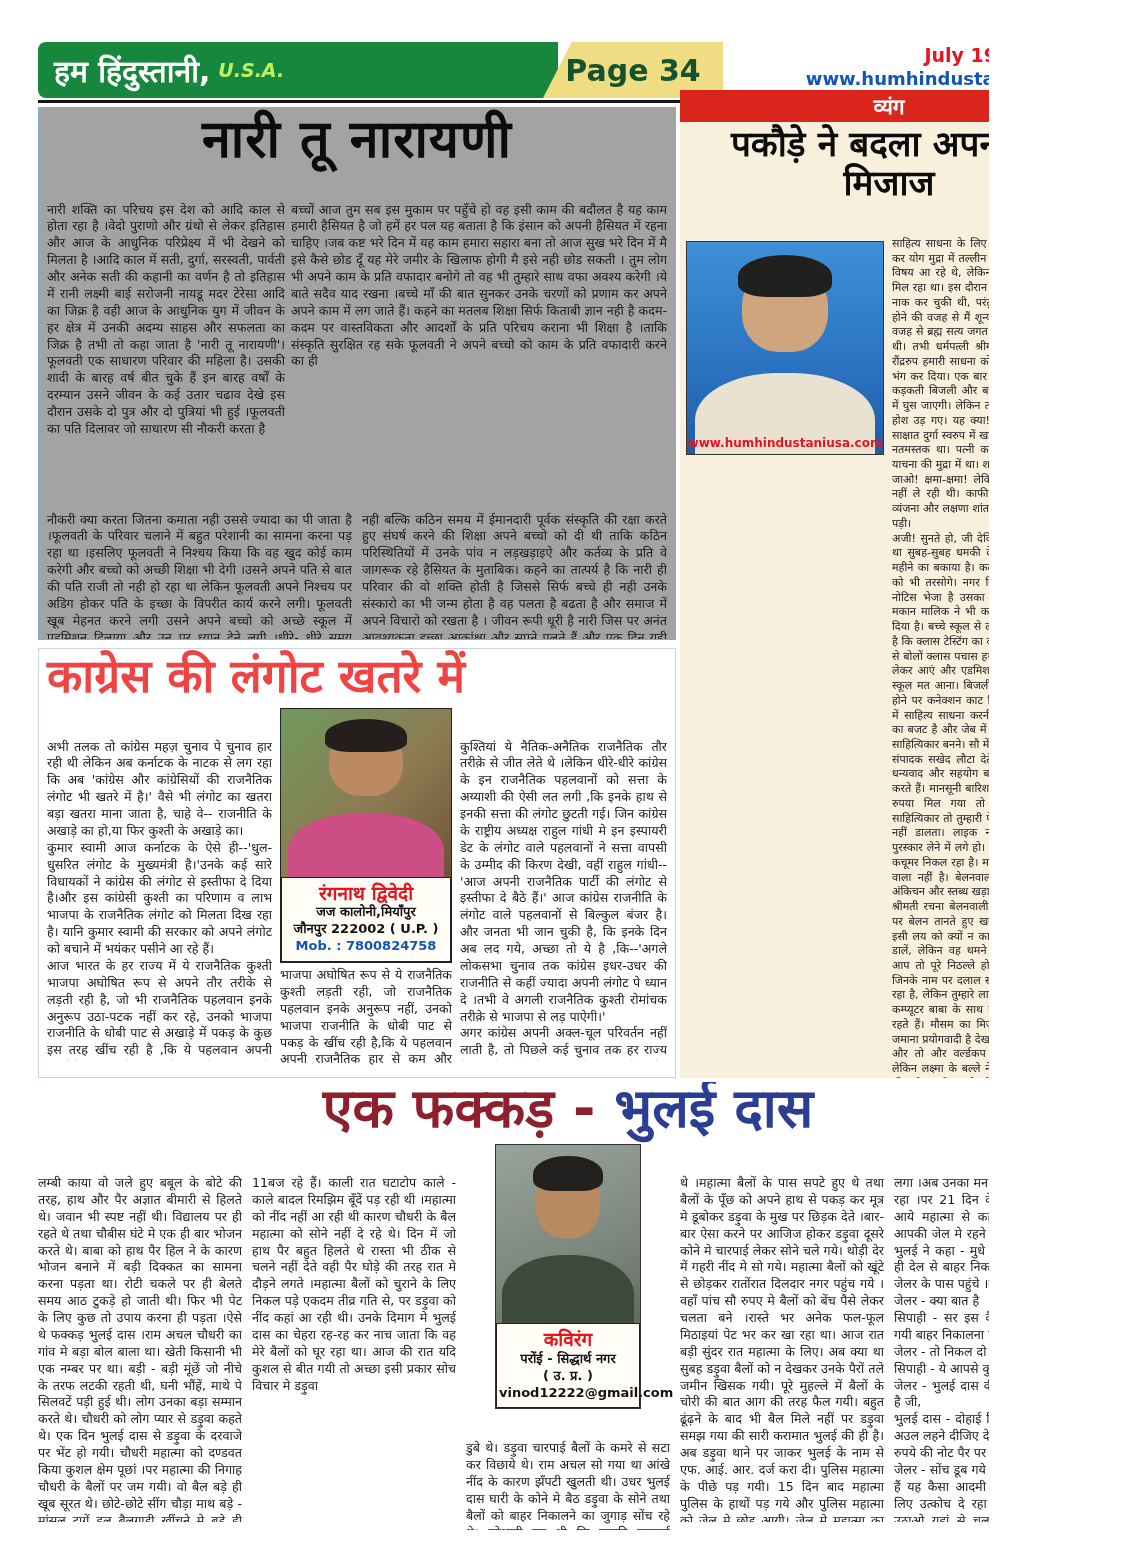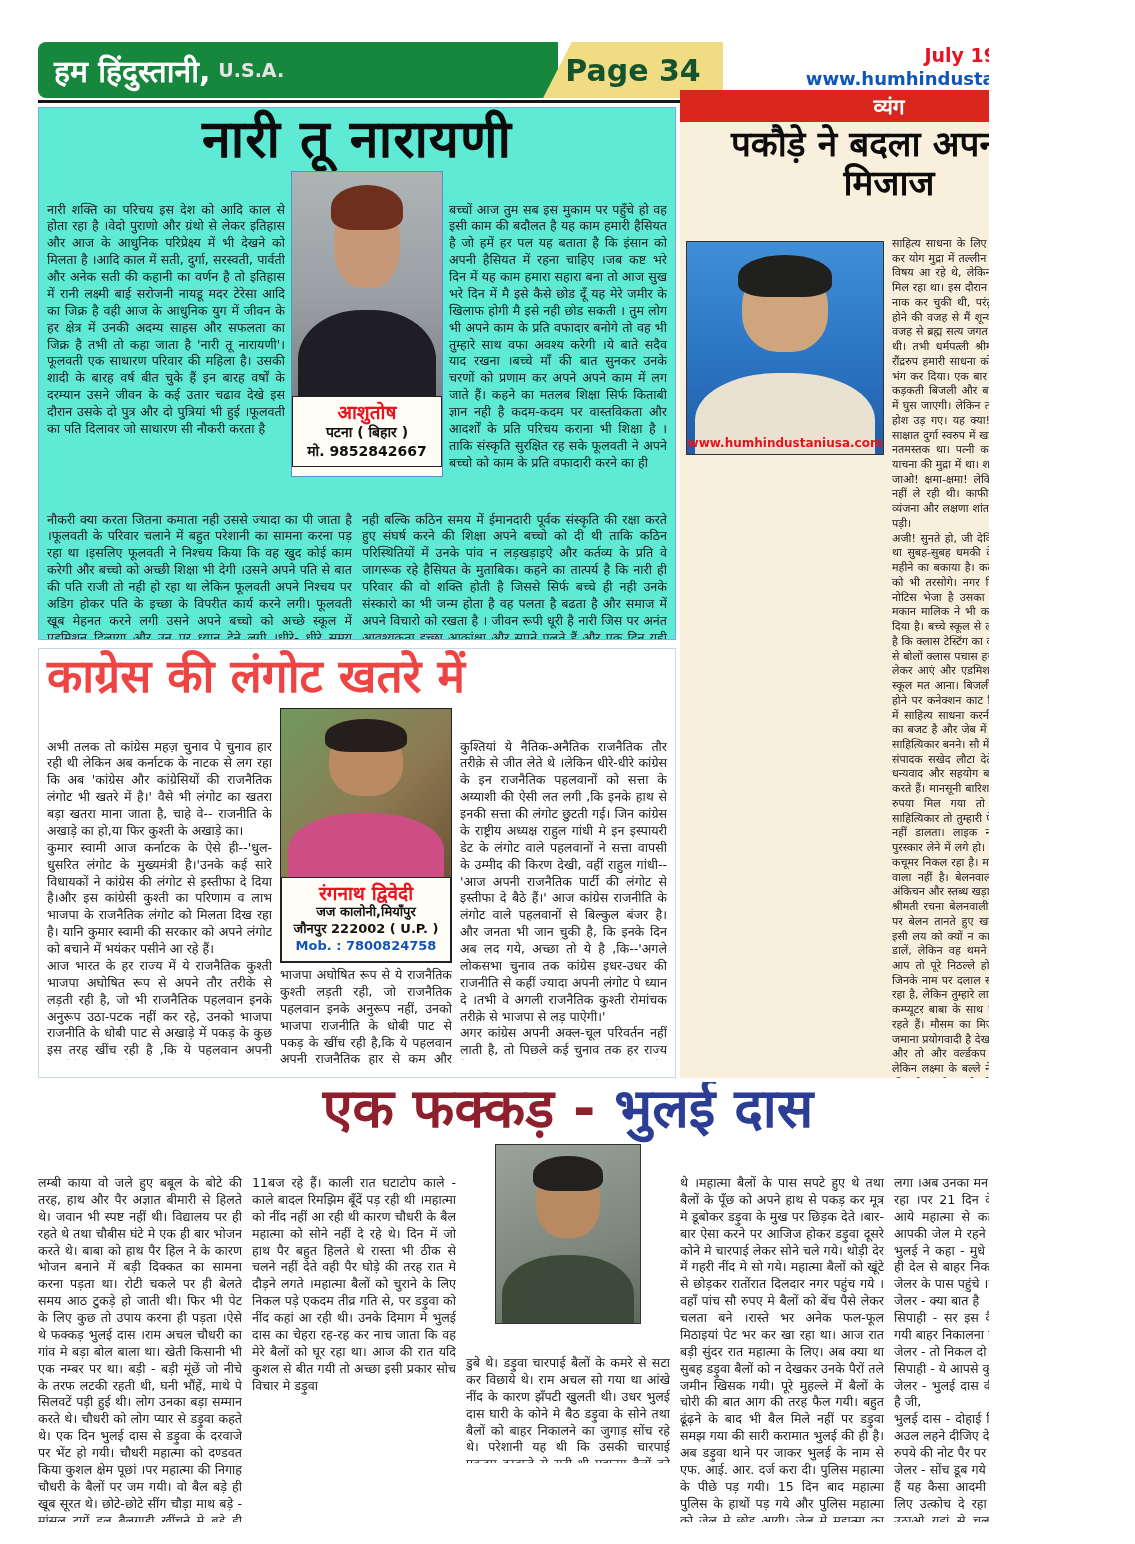--- a/index.html
+++ b/index.html
@@ -4,21 +4,21 @@
 <style>
   * { margin:0; padding:0; box-sizing:border-box; }
   body { background:#ffffff; font-family:"DejaVu Sans", sans-serif; }
   #page { position:relative; width:989px; height:1544px; background:#ffffff; overflow:hidden; }
 
   
   .header { position:absolute; left:38px; top:40px; width:1060px; height:62px; }
   .mast-bar { position:absolute; left:0; top:2px; width:520px; height:56px; background:#17873d;
               border-radius:8px 0 0 8px; display:flex; align-items:center; padding-left:16px; }
   .mast-title { color:#ffffff; font-size:30px; font-weight:bold; }
-  .mast-usa { color:#e5e5e5; font-size:19px; font-weight:bold; margin-left:8px; }
+  .mast-usa { color:#bef264; font-size:19px; font-weight:bold; font-style:italic; margin-left:8px; }
   .page-tab { position:absolute; left:505px; top:2px; width:180px; height:56px; background:#f0dc82;
               clip-path:polygon(16% 0, 100% 0, 100% 100%, 0 100%);
               display:flex; align-items:center; justify-content:center; }
   .page-tab span { font-size:30px; font-weight:bold; color:#14532d; }
   .date-block { position:absolute; right:0; top:4px; text-align:right; line-height:1.25; }
   .date-line { color:#e8131f; font-size:19px; font-weight:bold; }
   .url-line { color:#1055b8; font-size:18px; font-weight:bold; }
   .header-rule { position:absolute; left:0; top:60px; width:1060px; height:3px; background:#161616; }
 
   
@@ -35,21 +35,21 @@
                    background:var(--skin); border-radius:48% 48% 42% 42%; }
   .photo::after { content:""; position:absolute; left:4%; bottom:-10%; width:92%; height:48%;
                   background:var(--cloth); border-radius:46% 46% 0 0; }
   .hair { position:absolute; left:26%; top:6%; width:48%; height:20%;
           background:var(--hairc); border-radius:50% 50% 30% 30%; z-index:2; }
   .watermark { position:absolute; left:0; right:0; bottom:4px; z-index:3; text-align:center;
                color:#e8131f; font-size:12px; font-weight:bold; }
 
   
   .a1 { position:absolute; left:38px; top:107px; width:638px; height:533px;
-        border:1px solid #7badde; background:#5eead4; padding:4px 8px; overflow:hidden; }
+        border:1px solid #7badde; background:#a3a3a3; padding:4px 8px; overflow:hidden; }
   .a1-head { text-align:center; font-size:52px; font-weight:bold; color:#0c0c0c; line-height:1.05;
              letter-spacing:1px; }
   .a1-top { display:flex; gap:6px; margin-top:4px; height:306px; }
   .a1-col-l { width:238px; }
   .a1-photo-wrap { width:152px; border:1px solid #5b8fc9; background:#fffdf6; }
   .a1-photo-wrap .photo { width:100%; height:224px; }
   .a1-col-r { flex:1; }
   .a1-bottom { display:flex; gap:10px; margin-top:4px; height:192px; }
   .a1-bottom .bodytext { flex:1; }
 
@@ -106,30 +106,20 @@
       <div class="date-line">July 19-25, 2019</div>
       <div class="url-line">www.humhindustaniusa.com</div>
     </div>
     <div class="header-rule"></div>
   </div>
 
   <div class="a1">
     <div class="a1-head">नारी तू नारायणी</div>
     <div class="a1-top">
       <div class="a1-col-l bodytext">नारी शक्ति का परिचय इस देश को आदि काल से होता रहा है ।वेदो पुराणो और ग्रंथो से लेकर इतिहास और आज के आधुनिक परिप्रेक्ष्य में भी देखने को मिलता है ।आदि काल में सती, दुर्गा, सरस्वती, पार्वती और अनेक सती की कहानी का वर्णन है तो इतिहास में रानी लक्ष्मी बाई सरोजनी नायडू मदर टेरेसा आदि का जिक्र है वही आज के आधुनिक युग में जीवन के हर क्षेत्र में उनकी अदम्य साहस और सफलता का जिक्र है तभी तो कहा जाता है 'नारी तू नारायणी'। फूलवती एक साधारण परिवार की महिला है। उसकी शादी के बारह वर्ष बीत चुके हैं इन बारह वर्षों के दरम्यान उसने जीवन के कई उतार चढाव देखे इस दौरान उसके दो पुत्र और दो पुत्रियां भी हुई ।फूलवती का पति दिलावर जो साधारण सी नौकरी करता है</div>
-      <div class="a1-photo-wrap">
-        <div class="photo" style="--pbg:linear-gradient(180deg,#aeb3b6 0%,#9aa0a3 55%,#7d8286 100%);--skin:#c79878;--cloth:#1e1e24;--hairc:#6e2f1d;">
-          <div class="hair"></div>
-        </div>
-        <div class="capbox">
-          <div class="cap-name">आशुतोष</div>
-          <div class="cap-line">पटना ( बिहार )</div>
-          <div class="cap-line">मो. 9852842667</div>
-        </div>
-      </div>
       <div class="a1-col-r bodytext">बच्चों आज तुम सब इस मुकाम पर पहुँचे हो वह इसी काम की बदौलत है यह काम हमारी हैसियत है जो हमें हर पल यह बताता है कि इंसान को अपनी हैसियत में रहना चाहिए ।जब कष्ट भरे दिन में यह काम हमारा सहारा बना तो आज सुख भरे दिन में मै इसे कैसे छोड दूँ यह मेरे जमीर के खिलाफ होगी मै इसे नही छोड सकती । तुम लोग भी अपने काम के प्रति वफादार बनोगे तो वह भी तुम्हारे साथ वफा अवश्य करेगी ।ये बाते सदैव याद रखना ।बच्चे माँ की बात सुनकर उनके चरणों को प्रणाम कर अपने अपने काम में लग जाते हैं। कहने का मतलब शिक्षा सिर्फ किताबी ज्ञान नही है कदम-कदम पर वास्तविकता और आदर्शों के प्रति परिचय कराना भी शिक्षा है ।ताकि संस्कृति सुरक्षित रह सके फूलवती ने अपने बच्चो को काम के प्रति वफादारी करने का ही</div>
     </div>
     <div class="a1-bottom">
       <div class="bodytext">नौकरी क्या करता जितना कमाता नही उससे ज्यादा का पी जाता है ।फूलवती के परिवार चलाने में बहुत परेशानी का सामना करना पड़ रहा था ।इसलिए फूलवती ने निश्चय किया कि वह खुद कोई काम करेगी और बच्चो को अच्छी शिक्षा भी देगी  ।उसने अपने पति से बात की पति राजी तो नही हो रहा था लेकिन फूलवती अपने निश्चय पर अडिग होकर पति के इच्छा के विपरीत कार्य करने लगी। फूलवती खूब मेहनत करने लगी उसने अपने बच्चो को अच्छे स्कूल में एडमिशन दिलाया और उन पर ध्यान देने लगी ।धीरे- धीरे समय बीतता गया और फूलवती का संसार संवरता गया । बच्चे अच्छे शिक्षा प्राप्त कर अच्छे शहर में गये बच्चों भी शिक्षित होकर नौकरी करने लगी उधर दिलावर ने बच्चों की खुशी के खातिर पीना छोड़ दिया । कुछ समय पश्चात बच्चो की भी नौकरी लग गयी । सभी बच्चे अच्छी तरह सेटेल हो गये तो उन्होने अपनी माँ से कहा! माँ तुम अब काम छोड दो ? माँ ने सभी के विचार जानने के उपरांत बोली !</div>
       <div class="bodytext">नही बल्कि कठिन समय में ईमानदारी पूर्वक संस्कृति की रक्षा करते हुए संघर्ष करने की शिक्षा अपने बच्चो को दी थी ताकि कठिन परिस्थितियों में उनके पांव न लड़खड़ाइऐ और कर्तव्य के प्रति वे जागरूक रहे हैसियत के मुताबिक। कहने का तात्पर्य है कि नारी ही परिवार की वो शक्ति होती है जिससे सिर्फ बच्चे ही नही उनके संस्कारो का भी जन्म होता है वह पलता है बढता है और समाज में अपने विचारो को रखता है । जीवन रूपी धूरी है नारी जिस पर अनंत आवश्यकता इच्छा आकांक्षा और सपने पलते हैं और एक दिन यही धूरी रफ्तार देकर बच्चों की सभी आवश्यकता को पूरा करते हैं ।कोई भी घर हो कोई मजबह लेकिन इस जीवन रूपी धूरी से सभी को गुजरना होता है जिनकी धूरी मजबूत इरादो संस्कारो और कर्तव्यपरायण होते है उन्ही का जीवन रफ्तार पकड़ता है,जो खोखले, द्रेषयुक्त लोभयुक्त और जलनशील होते है वो वक्त से पहले गुमनाम हो जाते हैं ।तभी तो नारी को नारायणी कहा जाता है।</div>
     </div>
   </div>
 
   <div class="vy">
     <div class="vy-tag">
@@ -180,20 +170,26 @@
       <span class="left">एक फक्कड़ -</span>
       <span class="right">भुलई दास</span>
     </div>
     <div class="pk-cols">
       <div class="pk-col bodytext">लम्बी काया वो जले हुए बबूल के बोटे की तरह, हाथ और पैर अज्ञात बीमारी से हिलते थे। जवान भी स्पष्ट नहीं थी। विद्यालय पर ही रहते थे तथा चौबीस घंटे मे एक ही बार भोजन करते थे। बाबा को हाथ पैर हिल ने के कारण भोजन बनाने में बड़ी दिक्कत का सामना करना पड़ता था। रोटी चकले पर ही बेलते समय आठ टुकड़े हो जाती थी। फिर भी पेट के लिए कुछ तो उपाय करना ही पड़ता ।ऐसे थे फक्कड़ भुलई दास ।राम अचल चौधरी का गांव मे बड़ा बोल बाला था। खेती किसानी भी एक नम्बर पर था। बड़ी - बड़ी मूंछें जो नीचे के तरफ लटकी रहती थी, घनी भौंहें, माथे पे सिलवटें पड़ी हुई थी। लोग उनका बड़ा सम्मान करते थे। चौधरी को लोग प्यार से डड़ुवा कहते थे। एक दिन भुलई दास से डड़ुवा के दरवाजे पर भेंट  हो गयी। चौधरी महात्मा को दण्डवत किया कुशल क्षेम पूछां ।पर महात्मा की निगाह चौधरी के बैलों पर जम गयी। वो बैल बड़े ही खूब सूरत थे। छोटे-छोटे सींग चौड़ा माथ बड़े - मांसल टागें हल बैलगाड़ी खींचने मे बड़े ही माहिर थे बो बैल। अभी बैलों की जोड़ी डड़ुवा जल्द ही लाये थे। डड़ुवा ने कहा- महात्मा जी आओ कुछ जल - जलपान कर लो। पर महात्मा के मन - मस्तिष्क मे बैलों की जोड़ी कौंध रही थी। दुबारा कहने पर महात्मा ने कहा-''नहीं डड़ुवा अभी नहाड़े धोड़ें का टाइम है जलपाड़ का नहीं।'' यह कहकर वो चल दिये। रात के</div>
       <div class="pk-col bodytext">11बज रहे हैं। काली रात घटाटोप काले - काले बादल रिमझिम बूँदें पड़ रही थी ।महात्मा को नींद नहीं आ रही थी कारण चौधरी के बैल महात्मा को सोने नहीं दे रहे थे। दिन में जो हाथ पैर बहुत हिलते थे रास्ता भी ठीक से चलने नहीं देते वही पैर घोड़े की तरह रात मे दौड़ने लगते ।महात्मा बैलों को चुराने के लिए निकल पड़े एकदम तीव्र गति से, पर डड़ुवा को नींद कहां आ रही थी। उनके दिमाग मे भुलई दास का चेहरा रह-रह कर नाच जाता कि वह मेरे बैलों को घूर रहा था। आज की रात यदि कुशल से बीत गयी तो अच्छा इसी प्रकार सोच विचार मे डड़ुवा</div>
       <div class="pk-col">
         <div class="pk-photo-wrap">
           <div class="photo" style="--pbg:linear-gradient(160deg,#9aa399 0%,#7e877d 60%,#5f6a5e 100%);--skin:#b98a62;--cloth:#3c4b39;--hairc:#232020;">
             <div class="hair"></div>
+          </div>
+          <div class="capbox">
+            <div class="cap-name">कविरंग</div>
+            <div class="cap-line small">परोंई - सिद्धार्थ नगर</div>
+            <div class="cap-line small">( उ. प्र. )</div>
+            <div class="cap-line small">vinod12222@gmail.com</div>
           </div>
         </div>
         <div class="bodytext" style="height:108px;">डुबे थे। डड़ुवा चारपाई बैलों के कमरे से सटा कर विछाये थे। राम अचल सो गया था आंखे नींद के कारण झँपटी खुलती थी। उधर भुलई दास घारी के कोने मे बैठ डड़ुवा के सोने तथा बैलों को बाहर निकालने का जुगाड़ सोंच रहे थे। परेशानी यह थी कि उसकी चारपाई एकदम दरवाजे से सटी थी महात्मा बैलों को निकालें भी तो कैसे वो स्वयं किसी तरह से वह घारी मे प्रवेश कर गये। दरवाजे के पास एक छोटा सा गड्ढा था जिसमे बैलों का मूत्र इकट्ठा था उसी गड्ढे के बगल मे बैठकर बैल जुगाली कर रहे</div>
       </div>
       <div class="pk-col bodytext">थे ।महात्मा बैलों के पास सपटे हुए थे तथा बैलों के पूँछ को अपने हाथ से पकड़ कर मूत्र मे डूबोकर डड़ुवा के मुख पर छिड़क देते ।बार-बार ऐसा करने पर आजिज होकर डड़ुवा दूसरे कोने मे चारपाई लेकर सोने चले गये। थोड़ी देर में गहरी नींद मे सो गये। महात्मा बैलों को खूंटे से छोड़कर रातोंरात दिलदार नगर पहुंच गये ।वहाँ पांच सौ रुपए मे बैलों को बेंच पैसे लेकर चलता बने ।रास्ते भर अनेक फल-फूल मिठाइयां पेट भर कर खा रहा था। आज रात बड़ी सुंदर रात महात्मा के लिए। अब क्या था सुबह डड़ुवा बैलों को न देखकर उनके पैरों तले जमीन खिसक गयी। पूरे मुहल्ले में बैलों के चोरी की बात आग की तरह फैल गयी। बहुत ढूंढ़ने के बाद भी बैल मिले नहीं पर डड़ुवा समझ गया की सारी करामात भुलई की ही है। अब डड़ुवा थाने पर जाकर भुलई के नाम से एफ. आई. आर. दर्ज करा दी। पुलिस महात्मा के पीछे पड़ गयी। 15 दिन बाद महात्मा पुलिस के हाथों पड़ गये और पुलिस महात्मा को जेल मे छोड़ आयी। जेल मे महात्मा का क्या कहना ।समय- समय से नाश्ता भोजन मिल रहा था। उनका सूखा चेहरा कमल की तरह खिलने</div>
       <div class="pk-col bodytext">लगा ।अब उनका मन जेल छोड़ने को नहीं कह रहा ।पर 21 दिन के बाद जेल के सिपाही आये महात्मा से कहा अब आप घर जायें आपकी जेल मे रहने की मियाद खत्म है ।तब भुलई ने कहा - मुधे देलर साहब से मिलाकर ही देल से बाहर निकालों ।सिपाही उन्हें लेकर जेलर के पास पहुंचे ।सर जय हिंद
 जेलर - क्या बात है
 सिपाही - सर इस कैदी की मियाद पूरी हो गयी बाहर निकालना है।
 जेलर - तो निकल दो।
 सिपाही - ये आपसे कुछ कहना चाहता है।

